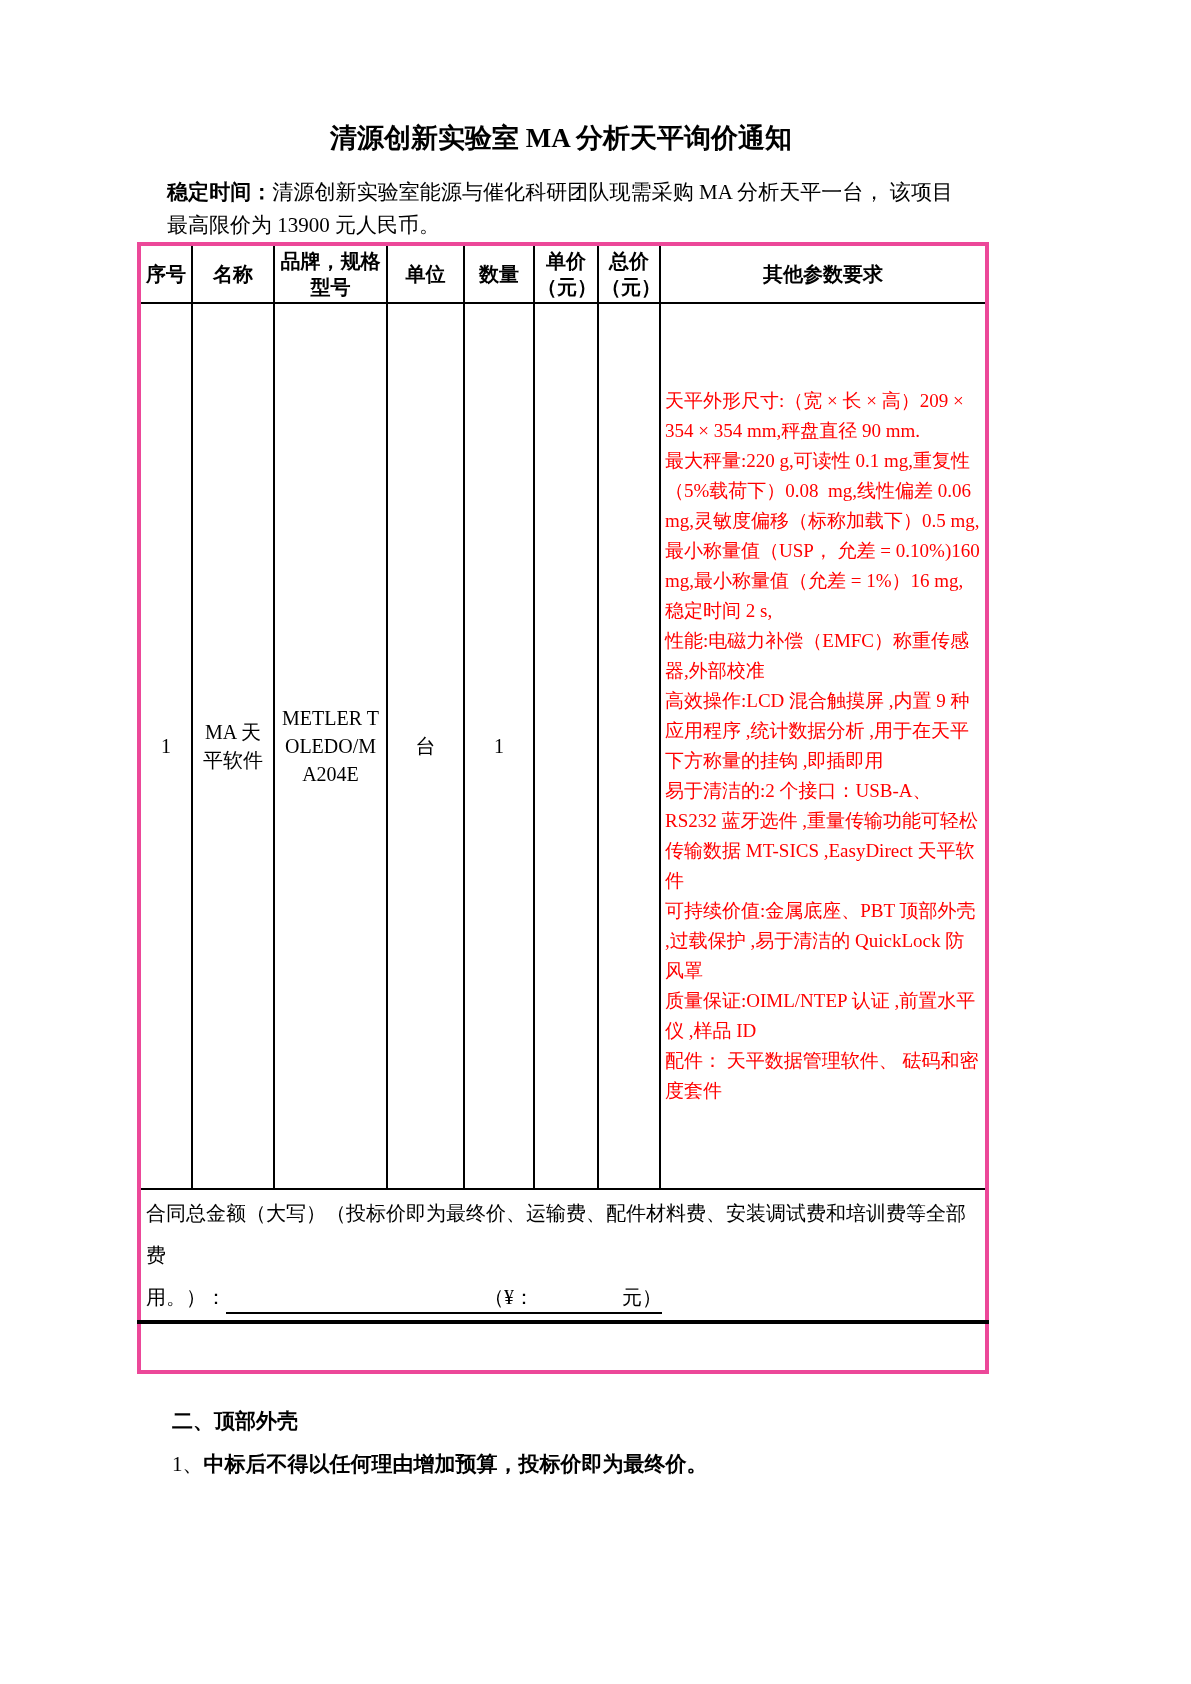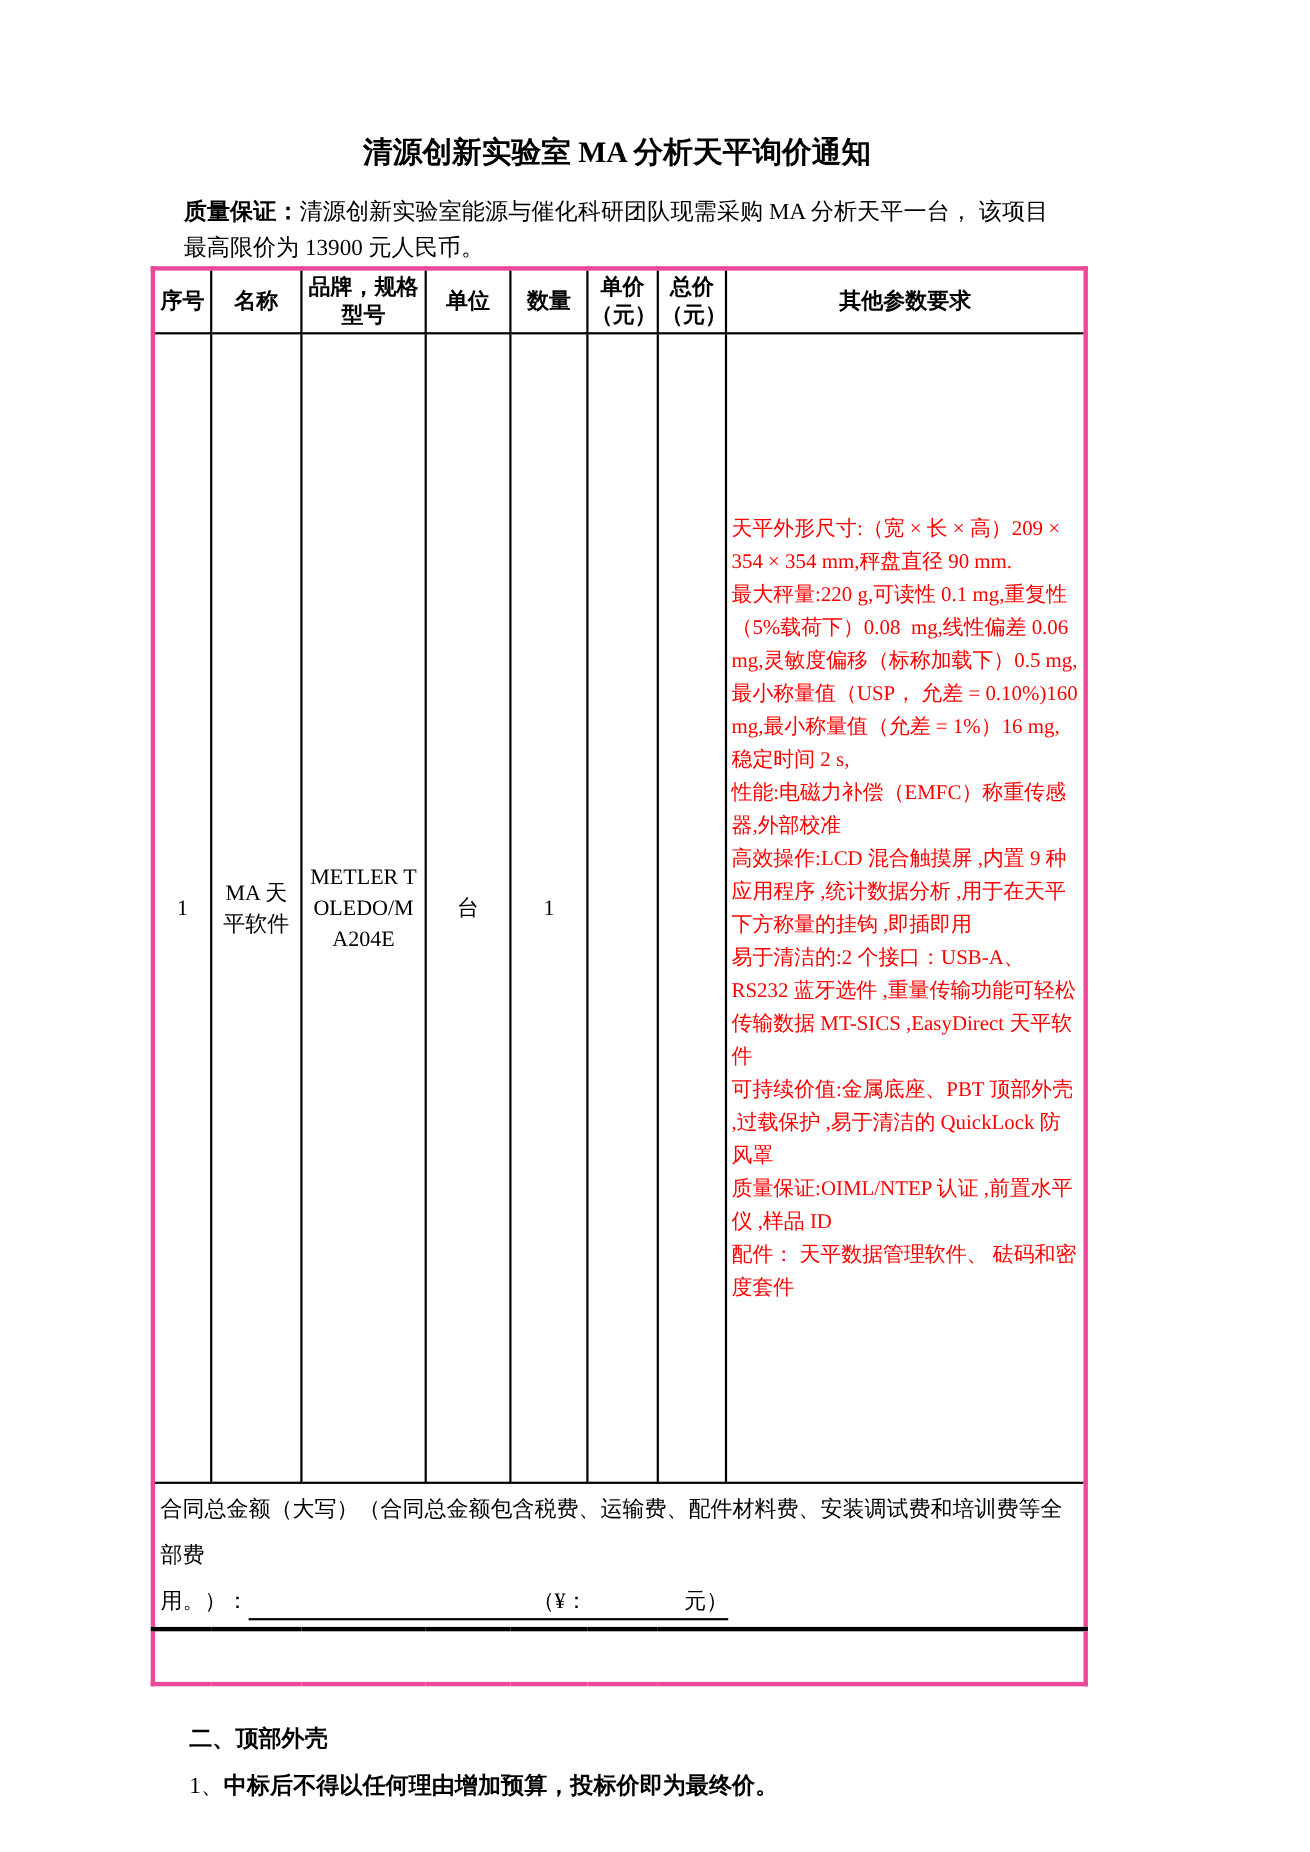--- a/index.html
+++ b/index.html
@@ -54,21 +54,21 @@
   }
   table.items th {
     font-weight: bold;
     text-align: center;
     vertical-align: middle;
     height: 56px;
     line-height: 26px;
     padding: 2px 2px;
   }
   tr.item-row td {
-    height: 1045px;
+    height: 886px;
     text-align: center;
     vertical-align: middle;
     line-height: 28px;
   }
   td.brand-cell { word-break: break-all; }
   td.params-cell {
     text-align: left;
     vertical-align: top;
     padding: 4px 6px;
     color: #ff0000;
@@ -109,21 +109,21 @@
   .other-req .num { font-weight: normal; }
   .other-req .txt { font-weight: bold; }
 </style>
 </head>
 <body>
 
 <div class="content">
 
   <h1 class="doc-title">清源创新实验室 MA 分析天平询价通知</h1>
 
-  <p class="overview"><b>质量保证：</b><span>清源创新实验室能源与催化科研团队现需采购 MA 分析天平一台， 该项目最高限价为 13900 元人民币。</span></p>
+  <p class="overview"><b>稳定时间：</b><span>清源创新实验室能源与催化科研团队现需采购 MA 分析天平一台， 该项目最高限价为 13900 元人民币。</span></p>
 
 
   <table class="items">
     <colgroup>
       <col style="width:53px">
         <col style="width:82px">
         <col style="width:113px">
         <col style="width:77px">
       <col style="width:70px">
         <col style="width:64px">
@@ -157,21 +157,21 @@
           <p class="param-p">性能:电磁力补偿（EMFC）称重传感器,外部校准</p>
           <p class="param-p">高效操作:LCD 混合触摸屏 ,内置 9 种应用程序 ,统计数据分析 ,用于在天平下方称量的挂钩 ,即插即用</p>
           <p class="param-p">易于清洁的:2 个接口：USB-A、RS232 蓝牙选件 ,重量传输功能可轻松传输数据 MT-SICS ,EasyDirect 天平软件</p>
           <p class="param-p">可持续价值:金属底座、PBT 顶部外壳 ,过载保护 ,易于清洁的 QuickLock 防风罩</p>
           <p class="param-p">质量保证:OIML/NTEP 认证 ,前置水平仪 ,样品 ID</p>
           <p class="param-p">配件： 天平数据管理软件、 砝码和密度套件</p>
         </td>
       </tr>
       <tr class="contract-row">
         <td colspan="8">
-          <div>合同总金额（大写）（合同总金额包含税费、运输费、配件材料费、安装调试费和培训费等全部费</div>
+          <div>合同总金额（大写）（投标价即为最终价、运输费、配件材料费、安装调试费和培训费等全部费</div>
           <div><span>用。）：</span><span class="uline"><span class="gap" style="width:258px"></span><span>（¥：</span><span class="gap" style="width:88px"></span><span>元）</span></span></div>
         </td>
       </tr>
       <tr class="empty-row">
         <td colspan="8"></td>
       </tr>
     </tbody>
   </table>
 
   <div class="section-heading" style="margin-top:34px">二、顶部外壳</div>

